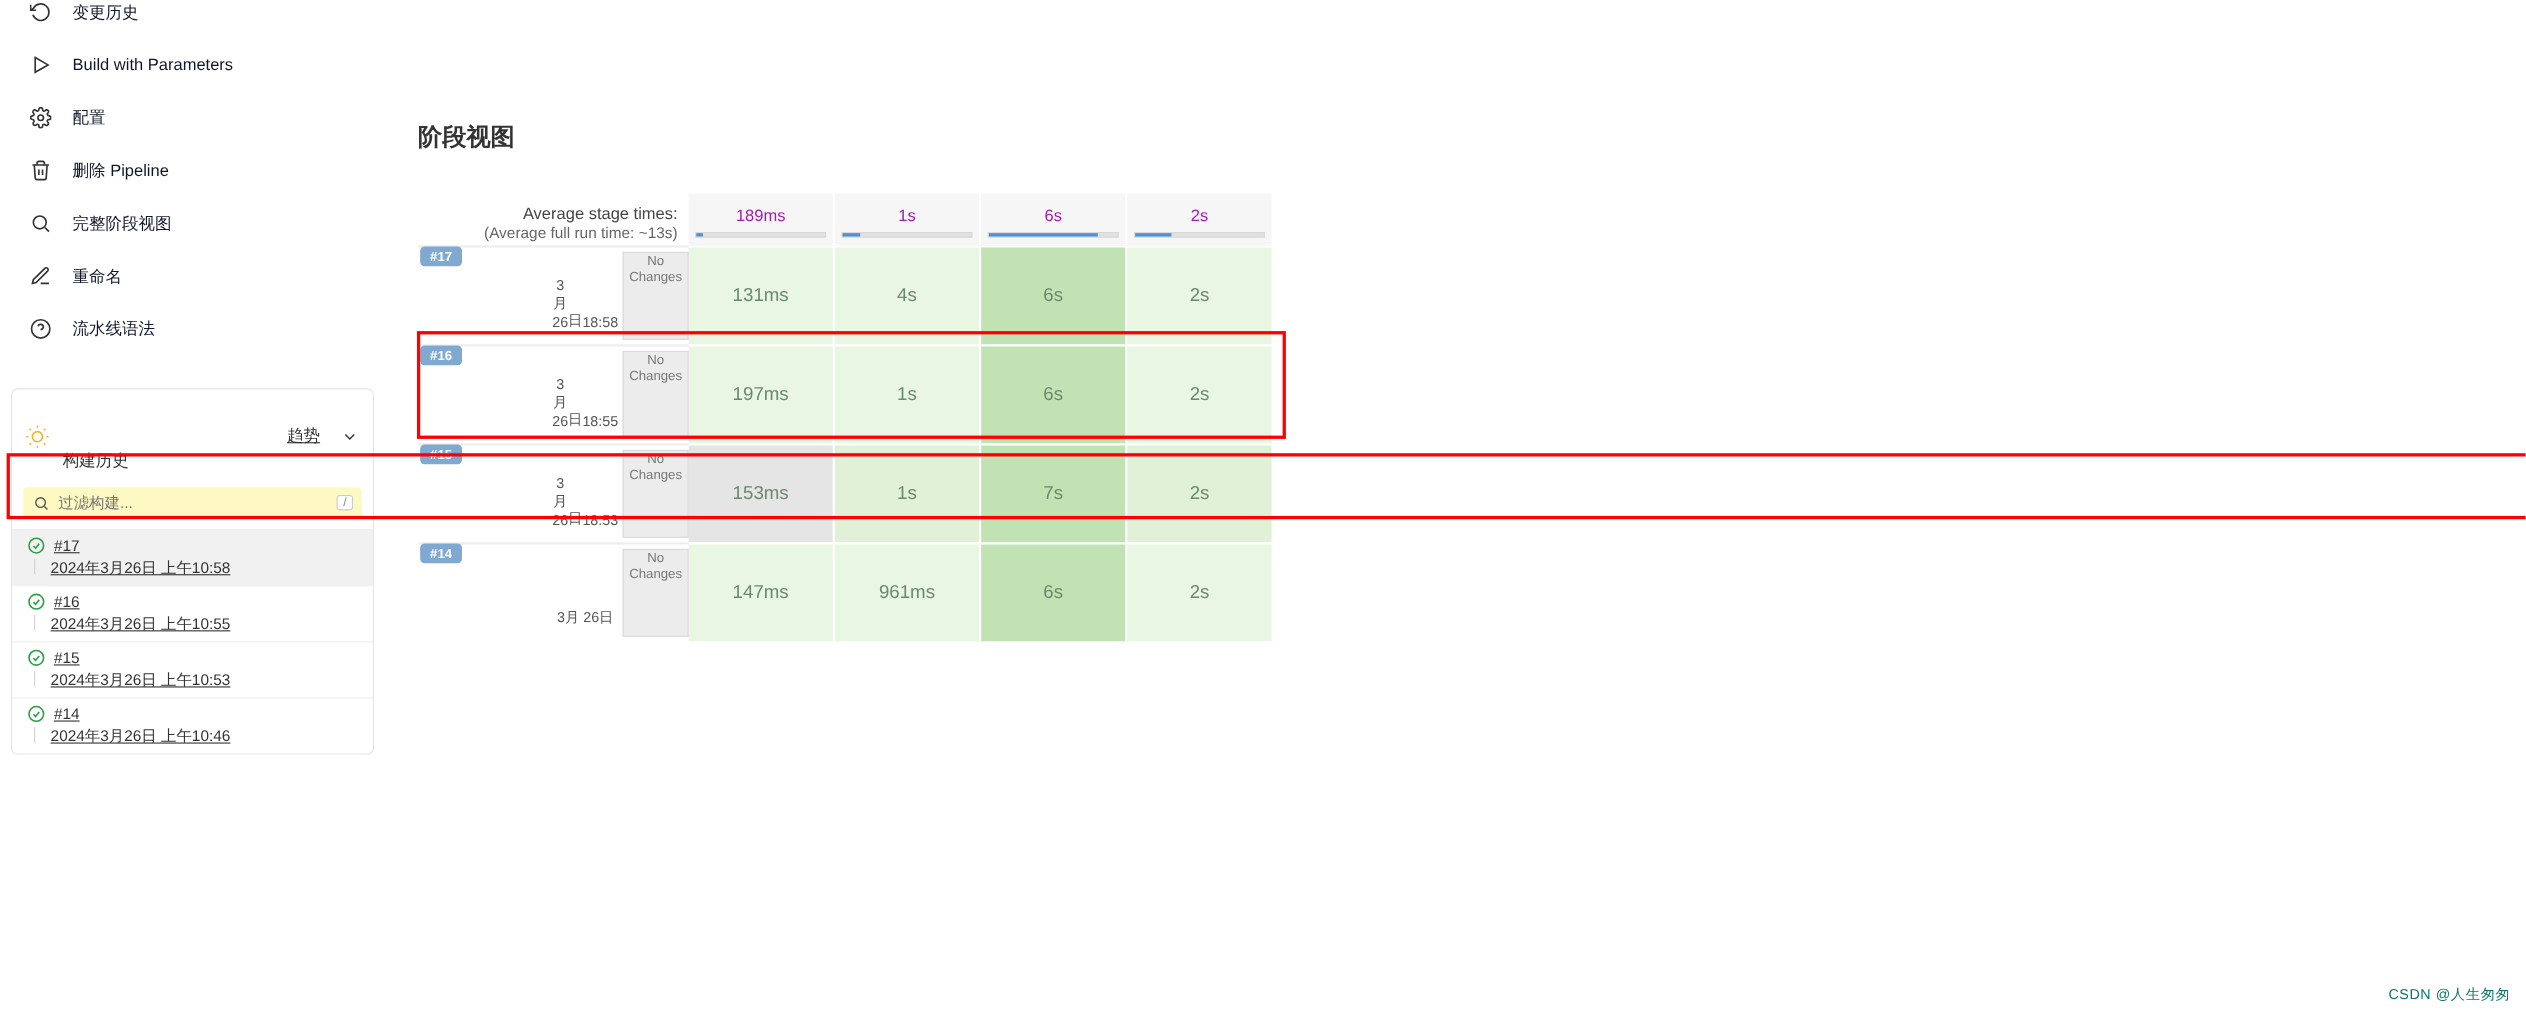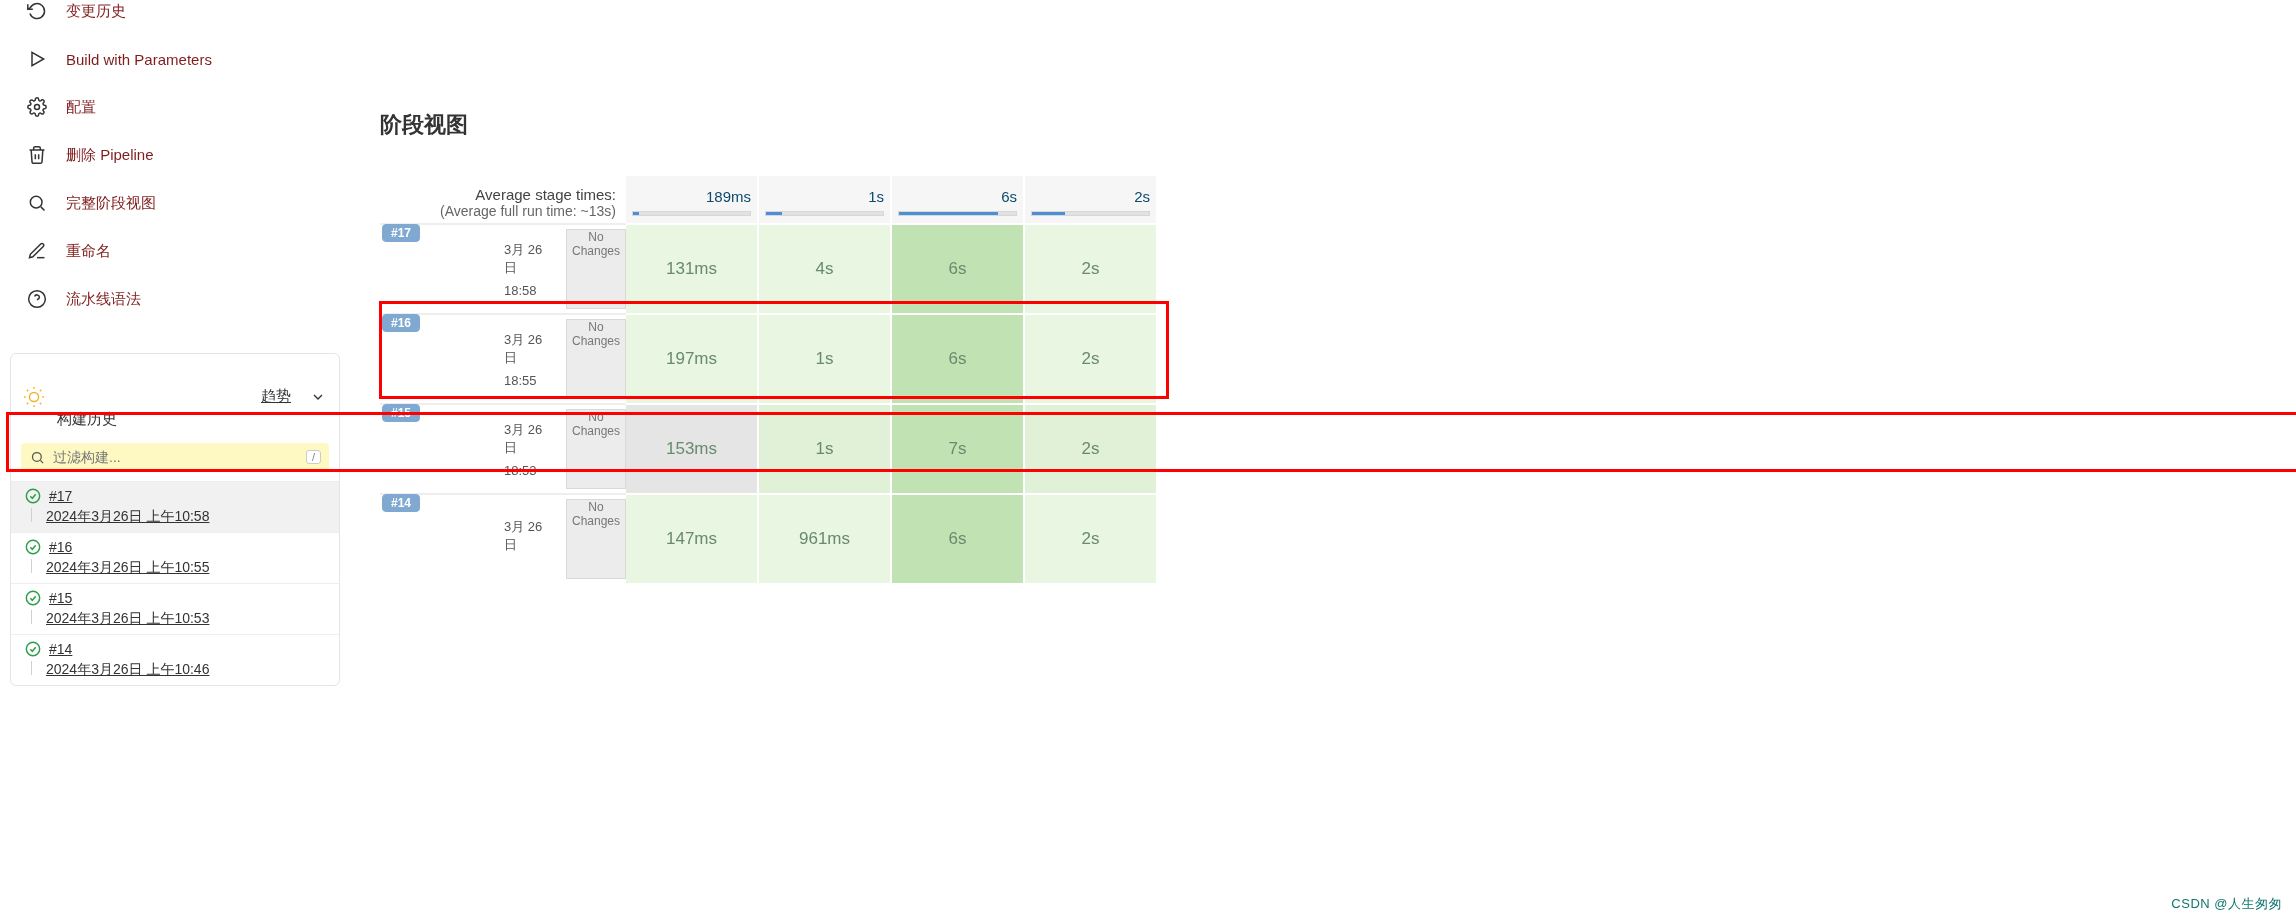--- a/index.html
+++ b/index.html
@@ -25,21 +25,21 @@
     padding: 0 10px 10px 10px;
   }
   .sidebar-menu { list-style: none; padding-top: 0; }
   .sidebar-menu li {
     display: flex;
     align-items: center;
     gap: 18px;
     padding: 13px 10px 13px 16px;
     cursor: pointer;
     font-size: 15px;
-    color: #7f1d1d;
+    color: #0f172a;
   }
   .sidebar-menu li .icon-slot {
     width: 22px; height: 22px;
     display: flex; align-items: center; justify-content: center;
     color: #333;
   }
   .sidebar-menu li.truncated { padding-top: 0; }
   .history-card {
     margin-top: 30px;
     border: 1px solid #e5e5e5;
@@ -153,23 +153,23 @@
   }
   .stage-table th.stagecol:first-of-type { border-left: 1px solid #eee; }
   .stage-table tr.avg td.rowhdr {
     font-size: 15px;
     padding-bottom: 4px;
     padding-top: 10px;
   }
   .stage-table tr.avg td.cell {
     background: #f6f6f6;
     border-right: 2px solid #fff;
-    text-align: right;
+    text-align: center;
     font-size: 15px;
-    color: #0c4a6e;
+    color: #a21caf;
     padding: 8px 6px 4px 6px;
     position: relative;
   }
   .stage-table tr.avg td.cell .bar {
     margin-top: 6px;
     height: 5px;
     width: 100%;
     background: #e2e2e2;
     position: relative;
     border: 1px solid #d7d7d7;
@@ -197,21 +197,21 @@
     background: #7fa9d0;
     color: #fff;
     font-size: 12px;
     border-radius: 4px;
     padding: 1px 8px;
     font-weight: 600;
     border: 1px solid #7fa9d0;
   }
   .run-datetime {
     width: 60px;
-    display:flex;flex-direction:column;align-items:flex-start;justify-content:center;
+    display:flex;flex-direction:row;align-items:flex-end;justify-content:center;
     font-size: 13px;
     color: #555;
     text-align:center;
     padding: 13px 2px;
   }
   .run-changes {
     width: 60px;
     background: #ececec;
     border: 1px solid #d9d9d9;
     display:flex;flex-direction:column;align-items:center;

